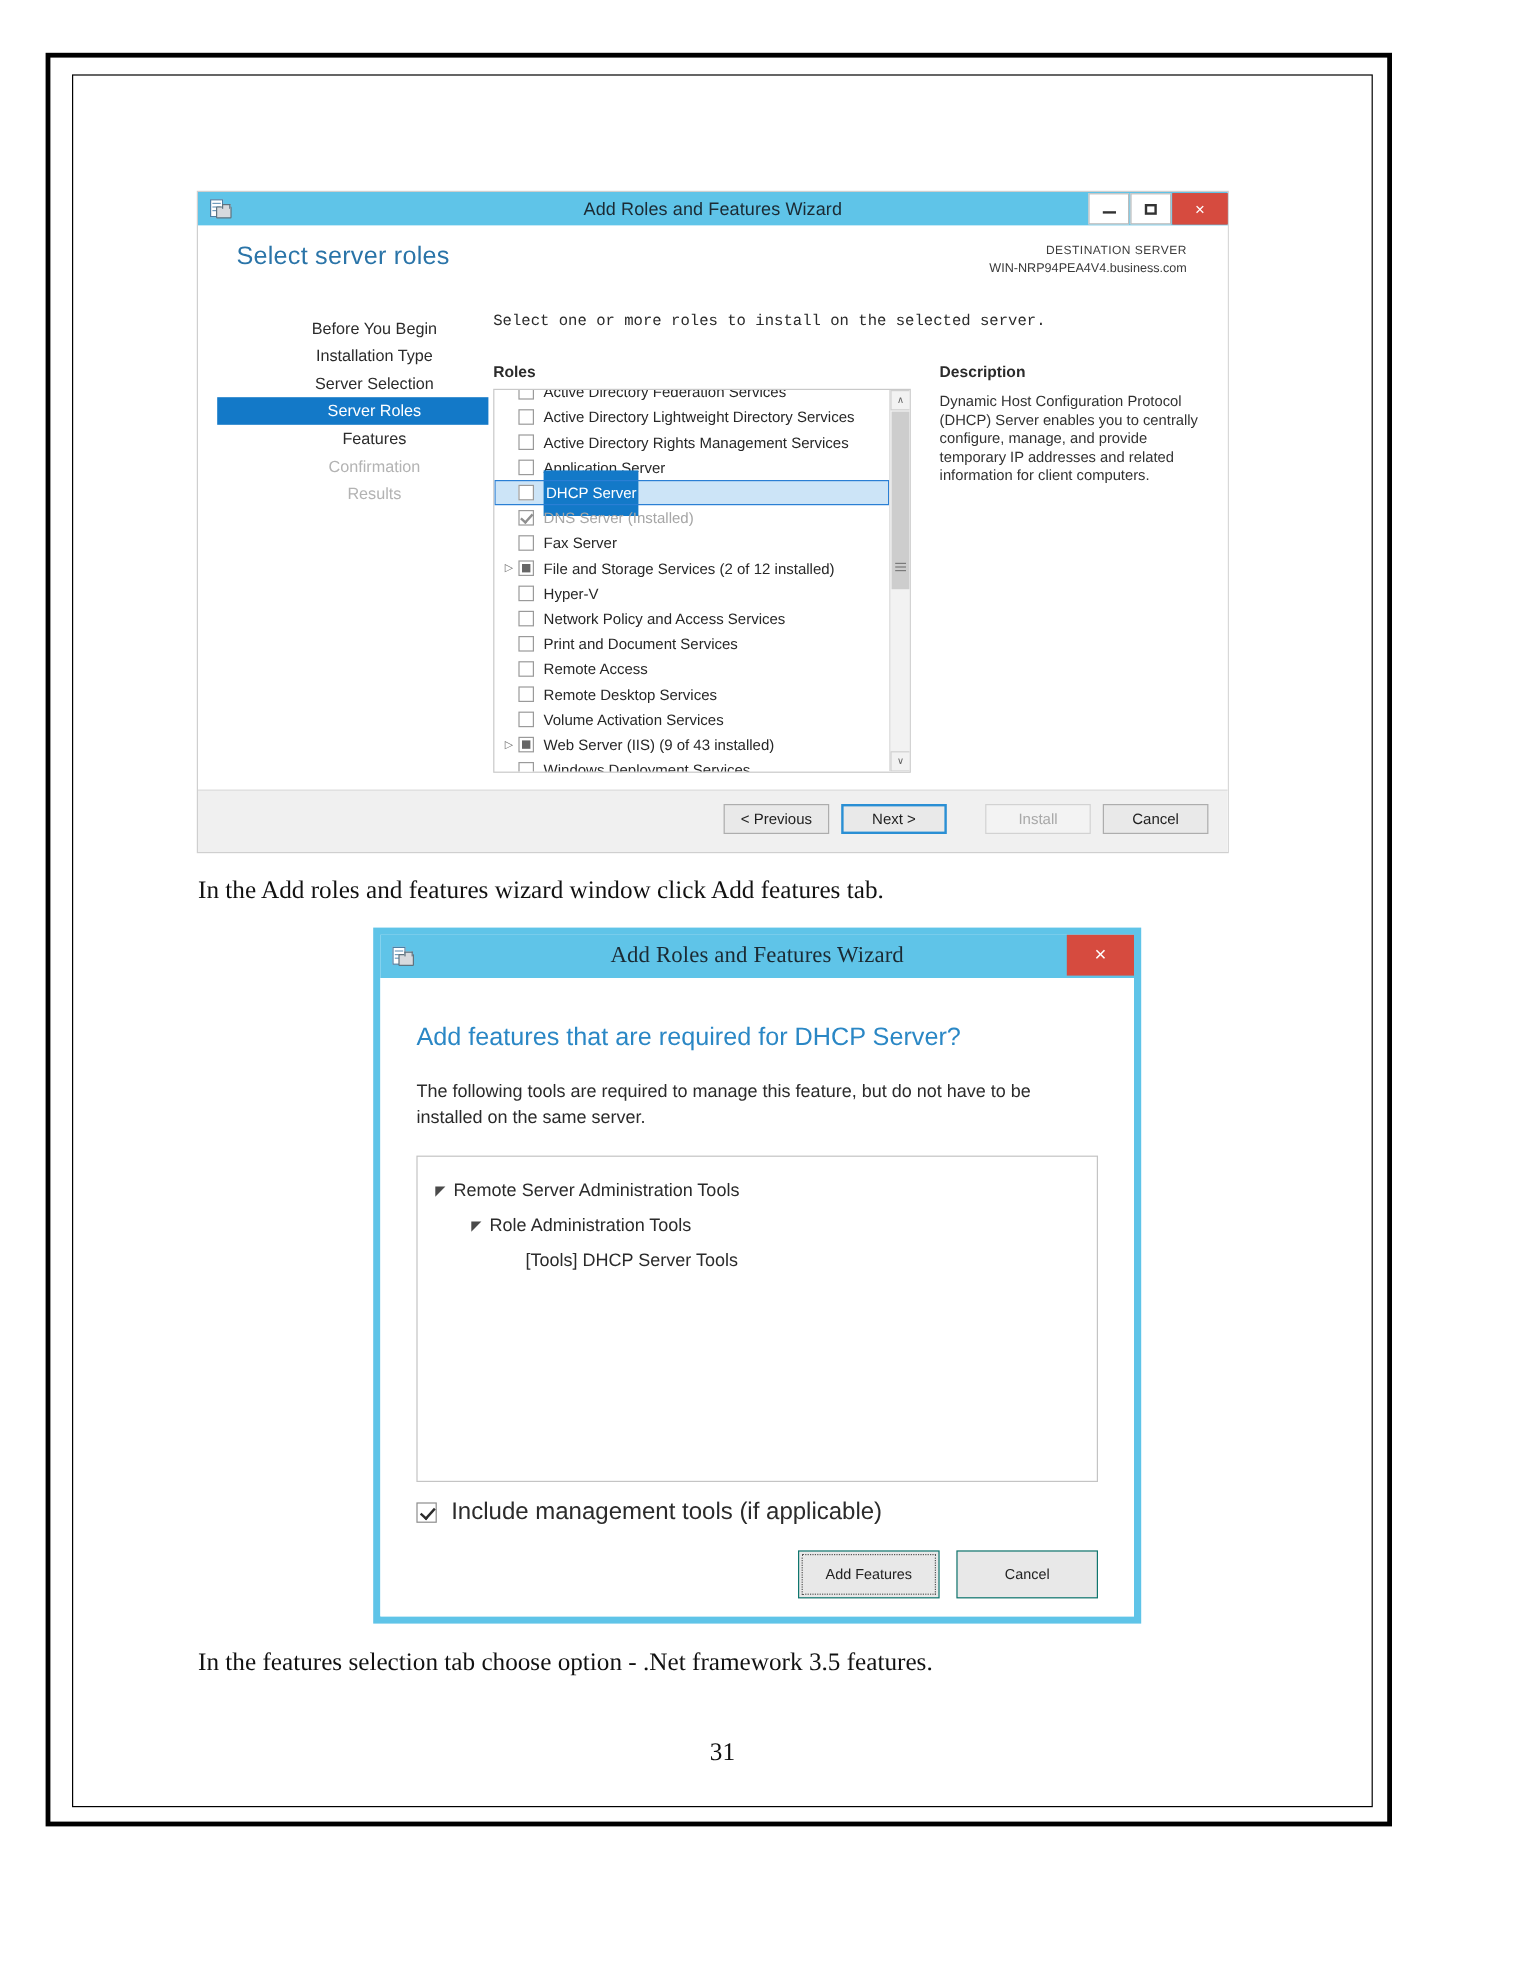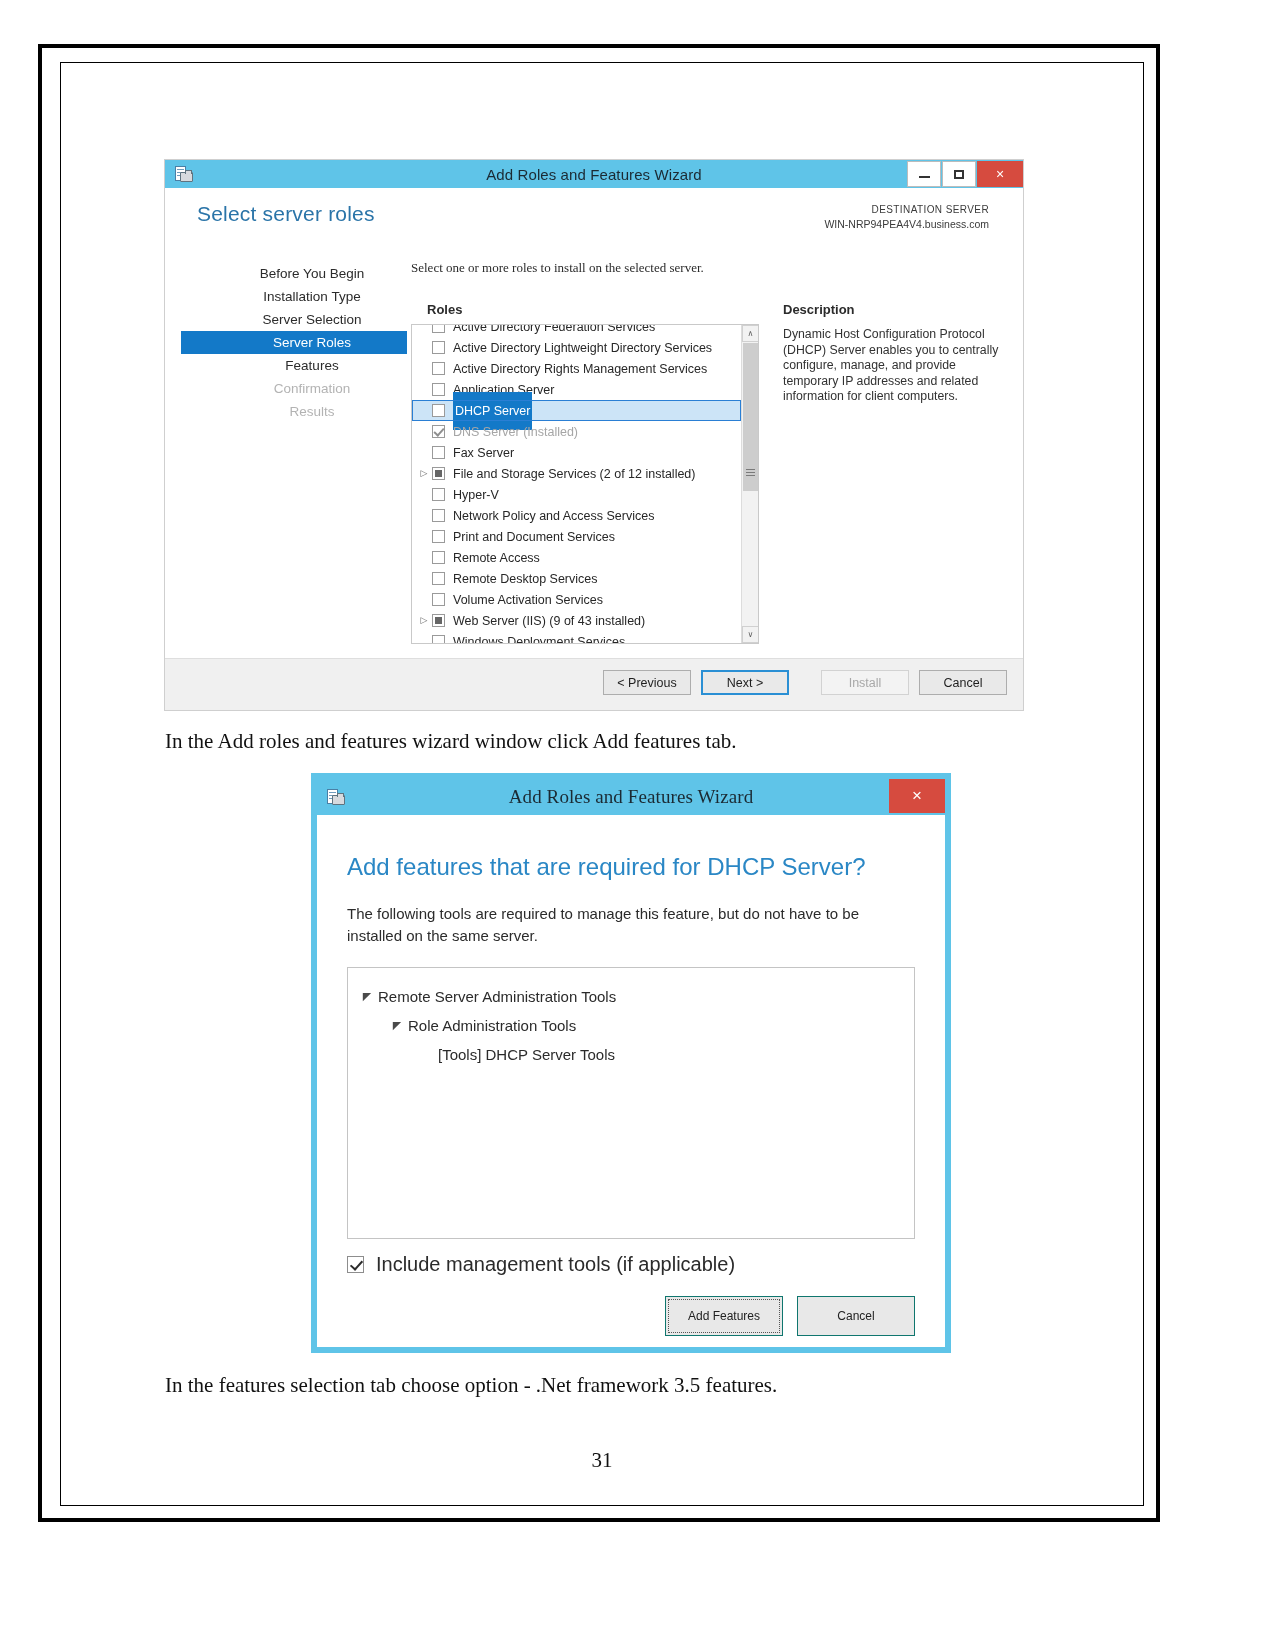--- a/index.html
+++ b/index.html
@@ -149,31 +149,30 @@
     padding-left: 36px;
     font-size: 13.5px;
     color: #2b2b2b;
     text-align: center;
   }
   .nav-item.selected { background: #1379c8; color: #ffffff; }
   .nav-item.disabled { color: #b3b3b3; }
 
   .roles-area { position: absolute; left: 246px; top: 72px; right: 0; bottom: 58px; }
   .roles-prompt {
-    font-family: Liberation Serif, serif;
+    font-family: Liberation Mono, monospace;
     font-size: 13px;
     color: #2b2b2b;
     margin-bottom: 0;
   }
   .col-head {
     font-family: "Liberation Sans", sans-serif;
     font-size: 13px;
     color: #2b2b2b;
     font-weight: 700;
-    margin-left: 16px;
   }
   .roles-col { position: absolute; left:0; top:42px; width: 348px; bottom: 0; }
   .desc-col  { position: absolute; left: 372px; top: 42px; width: 235px; }
 
   .listbox {
     position: absolute;
     left: 0; top: 22px; right: 0; bottom: 8px;
     border: 1px solid #c9c9c9;
     background: #ffffff;
     overflow: hidden;
@@ -314,21 +313,21 @@
     width: 56px; height: 34px;
     background: #d64b3f;
     color: #fff;
     display: flex; align-items: center; justify-content: center;
     font-family: "Liberation Sans", sans-serif;
     font-size: 17px;
   }
   .wiz2-body { position: absolute; left:0; top:36px; right:0; bottom:0; background:#fff; padding: 24px 30px 0 30px; }
   .dlg-heading {
     font-family: "Liberation Sans", sans-serif;
-    font-size: 24px;
+    font-size: 21px;
     color: #2a87c5;
     margin: 14px 0 22px 0;
   }
   .dlg-text {
     font-family: "Liberation Sans", sans-serif;
     font-size: 15px;
     color: #2b2b2b;
     line-height: 22px;
     margin-bottom: 20px;
     width: 540px;

